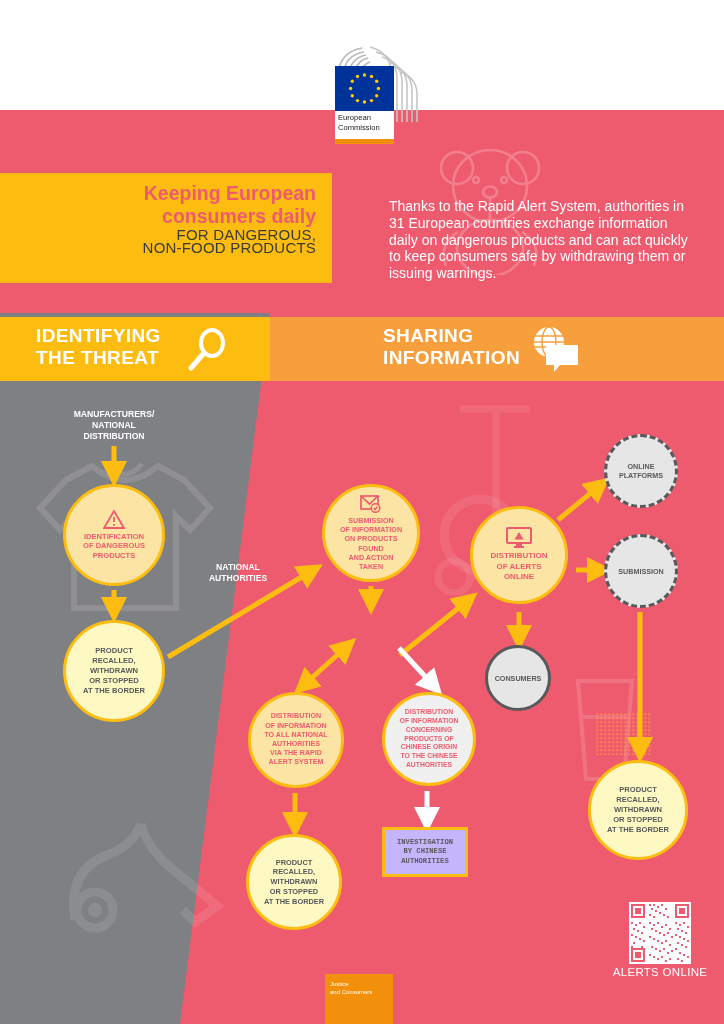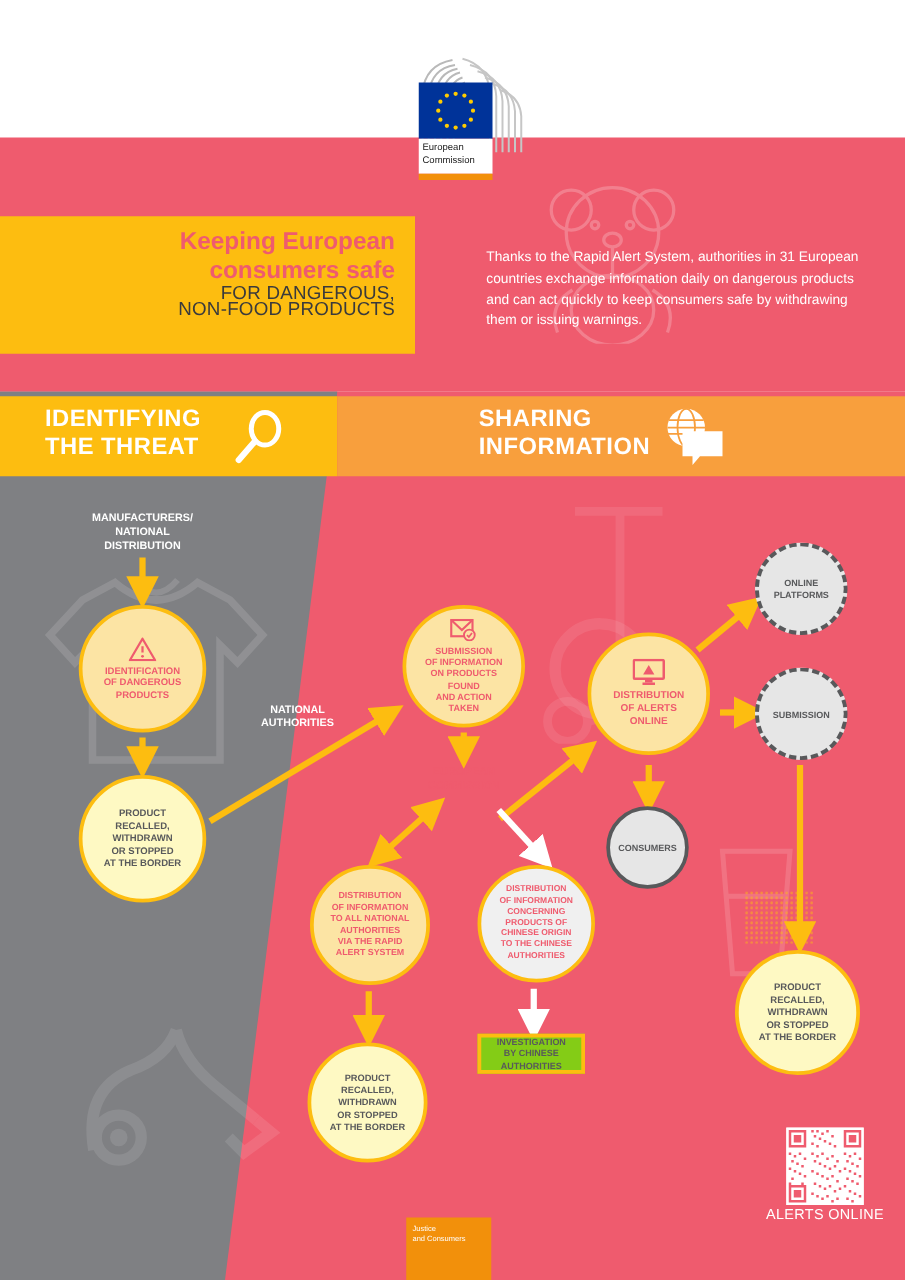--- a/index.html
+++ b/index.html
@@ -33,21 +33,21 @@
       font-size:7.6px;line-height:9.5px;color:#1a1a1a;padding:2px 0 0 3px;box-sizing:border-box;}
   .eu-underline{position:absolute;left:35px;top:95px;width:59px;height:5px;background:#f2900b;}
 
   
   .title-panel{position:absolute;left:0;top:173px;width:332px;height:110px;background:#fdbd10;
       box-sizing:border-box;padding:9px 16px 0 0;text-align:right;}
   .title-main{color:#ef5b6e;font-size:19.5px;line-height:23px;font-weight:700;}
   .title-sub1{color:#3a3a3c;font-size:11.5px;font-weight:700;letter-spacing:.3px;margin-top:9px;line-height:14px;}
   .title-sub2{color:#3a3a3c;font-size:15px;font-weight:400;line-height:13px;letter-spacing:.2px;}
 
-  .intro{position:absolute;left:389px;top:198px;width:300px;color:#ffffff;font-size:11px;line-height:16.8px;}
+  .intro{position:absolute;left:389px;top:198px;width:300px;color:#ffffff;font-size:14px;line-height:16.8px;}
 
   
   .wm{position:absolute;pointer-events:none;}
   .wm-bear{left:430px;top:140px;width:120px;height:135px;opacity:.22;}
   .wm-shirt{left:30px;top:450px;width:190px;height:170px;opacity:.13;}
   .wm-vac{left:55px;top:810px;width:180px;height:125px;opacity:.10;}
   .wm-scooter{left:430px;top:395px;width:170px;height:200px;opacity:.085;}
   .wm-glyph{left:424px;top:480px;width:110px;height:110px;opacity:.085;}
   .wm-cup{left:572px;top:675px;width:66px;height:110px;opacity:.14;}
   .wm-dots{left:596px;top:713px;width:56px;height:42px;opacity:.5;}
@@ -69,23 +69,23 @@
   #node-submission{left:322px;top:484px;width:98px;height:98px;font-size:7.2px;line-height:9.2px;}
   #node-publication{left:470px;top:506px;width:98px;height:98px;font-size:8px;line-height:10.4px;}
   #node-online-platforms{left:604px;top:434px;width:74px;height:74px;font-size:7.2px;line-height:9px;}
   #node-businesses{left:604px;top:534px;width:74px;height:74px;font-size:7.2px;line-height:9px;}
   #node-consumers{left:485px;top:645px;width:66px;height:66px;font-size:7.2px;line-height:9px;}
   #node-dist-national{left:248px;top:692px;width:96px;height:96px;font-size:7.1px;line-height:9.2px;}
   #node-dist-chinese{left:382px;top:692px;width:94px;height:94px;font-size:6.8px;line-height:8.8px;}
   #node-recalled-mid{left:246px;top:834px;width:96px;height:96px;font-size:7.4px;line-height:9.8px;}
   #node-recalled-right{left:588px;top:760px;width:100px;height:100px;font-size:7.6px;line-height:10px;}
 
-  .invest-box{position:absolute;left:382px;top:827px;width:86px;height:32px;background:#84cc16;
+  .invest-box{position:absolute;left:382px;top:827px;width:86px;height:50px;background:#c4b5fd;
       border:3px solid #fdbd10;box-sizing:border-box;display:flex;align-items:center;justify-content:center;
-      text-align:center;color:#58595b;font-weight:700;font-size:7.2px;line-height:9.4px;}
+      text-align:center;color:#58595b;font-weight:700;font-size:7.2px;line-height:9.4px;font-family:Liberation Mono, monospace;}
 
   
   .ic{margin-bottom:3px;}
 
   
   .ftext{position:absolute;text-align:center;font-weight:700;}
   #lbl-manufacturers{left:46px;top:409px;width:136px;color:#ffffff;font-size:8.6px;line-height:11px;}
   #lbl-national-auth{left:182px;top:562px;width:112px;color:#ffffff;font-size:8.6px;line-height:11px;}
   #lbl-eu-commission{left:318px;top:612px;width:106px;color:#ef5b6e;font-size:8.8px;line-height:11px;}
 
@@ -205,21 +205,21 @@
     <defs>
         <pattern id="dotp" width="4" height="4" patternUnits="userSpaceOnUse">
       <circle cx="1.3" cy="1.3" r="1.1" fill="#fdbd10"></circle>
         </pattern>
       </defs>
     <rect width="56" height="42" fill="url(#dotp)"></rect>
   </svg>
 
   <div class="title-panel">
     <div class="title-main">Keeping European</div>
-    <div class="title-main">consumers safe</div>
+    <div class="title-main">consumers daily</div>
     <div class="title-sub2">FOR DANGEROUS,</div>
     <div class="title-sub2">NON-FOOD PRODUCTS</div>
   </div>
 
   <div class="intro">Thanks to the Rapid Alert System, authorities in 31 European countries exchange information daily on dangerous products and can act quickly to keep consumers safe by withdrawing them or issuing warnings.</div>
 
   <div class="cat-left"></div>
   <div class="cat-right"></div>
 
   <div class="cat-label" id="cat-left-label">

